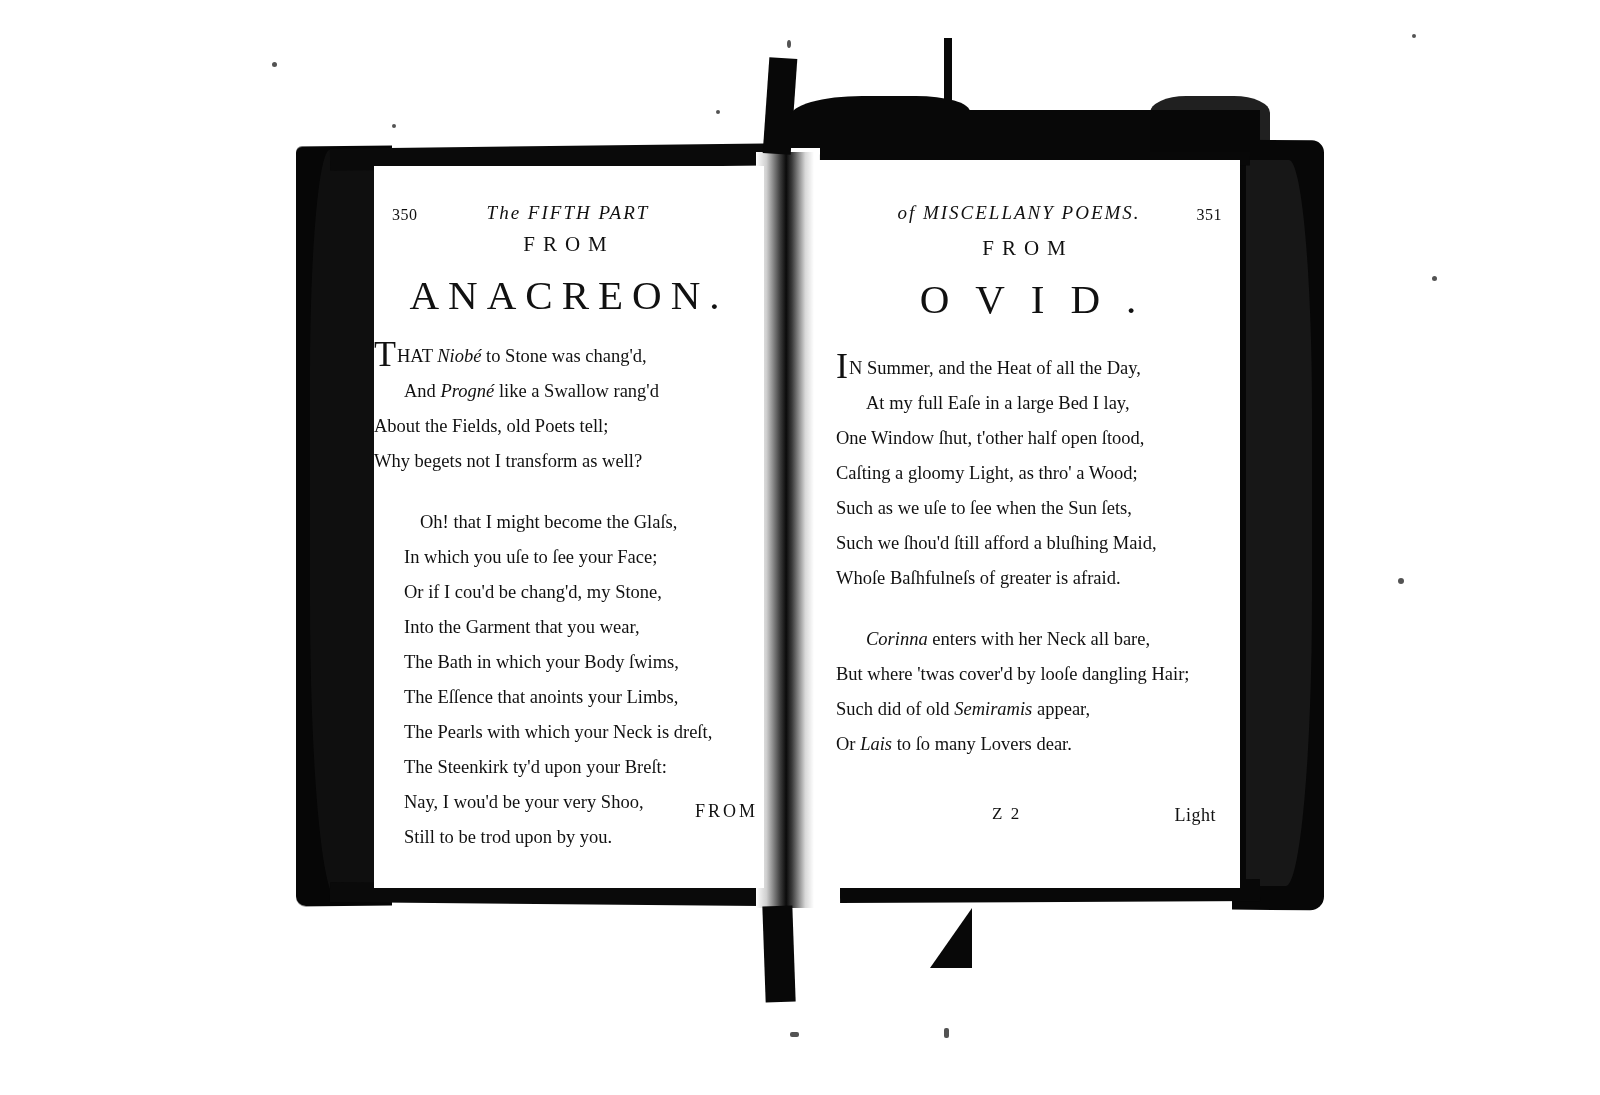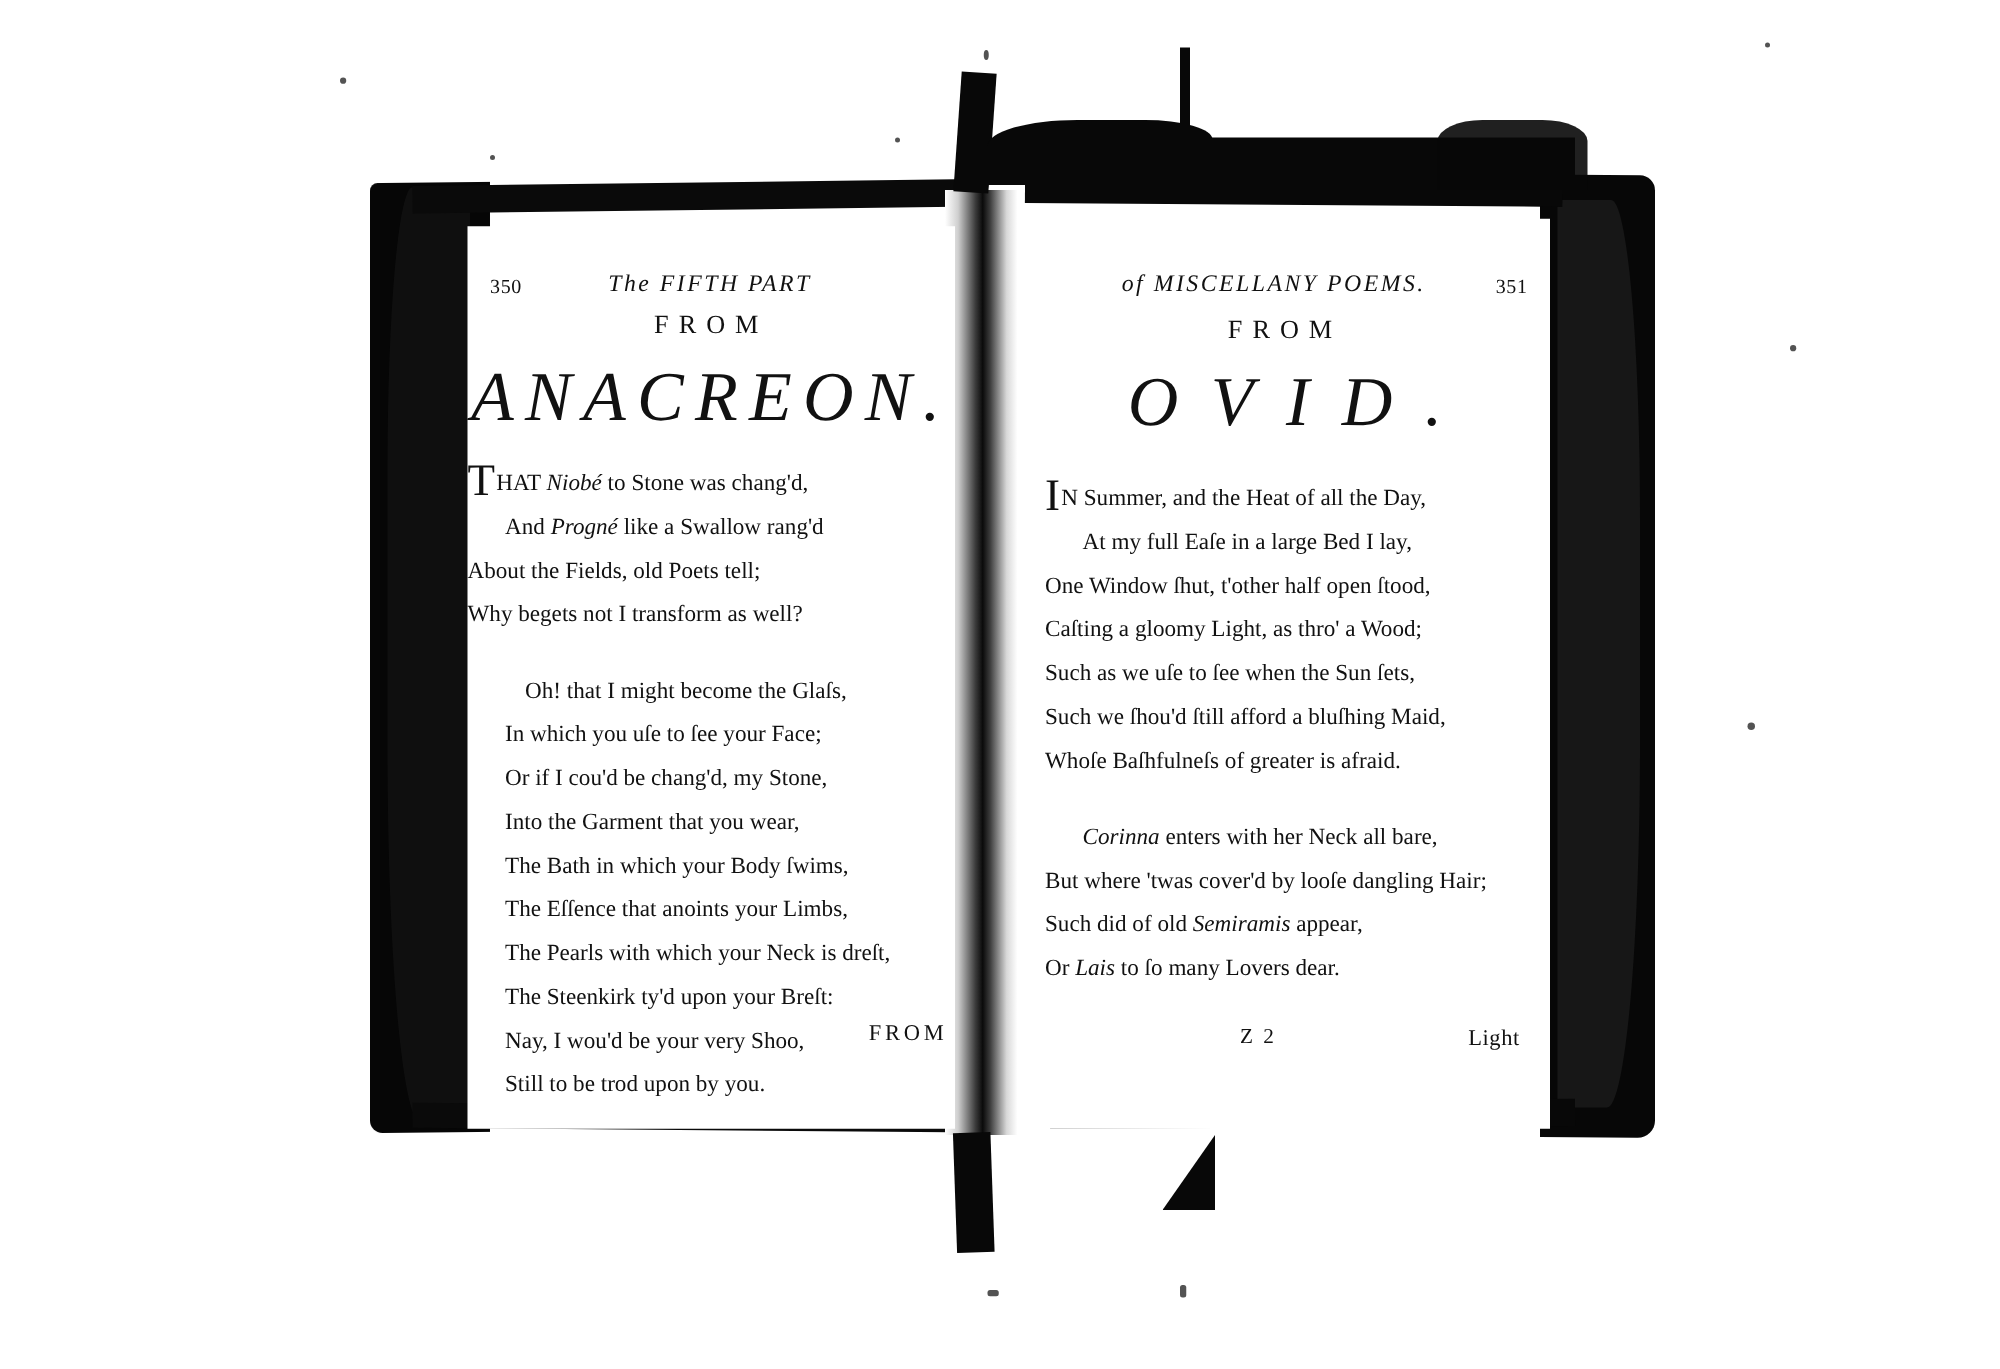--- a/index.html
+++ b/index.html
@@ -91,21 +91,20 @@
   #gutter {
     left: 756px; top: 152px;
     width: 58px; height: 756px;
     background: linear-gradient(90deg, #ffffff 0%, #cfcfcf 18%, #3b3b3b 42%, #0a0a0a 52%, #3b3b3b 62%, #d8d8d8 85%, #ffffff 100%);
   }
 
   
   .page {
     position: absolute;
     background: #ffffff;
-    margin-top: 15px;
   }
   #page-left {
     left: 374px; top: 166px;
     width: 390px; height: 722px;
   }
   #page-right {
     left: 816px; top: 160px;
     width: 424px; height: 728px;
   }
 
@@ -124,22 +123,21 @@
     letter-spacing: .5px;
   }
   .from-line {
     text-align: center;
     letter-spacing: 8px;
     font-size: 21px;
     margin-top: 24px;
   }
   .author {
     text-align: center;
-    font-style: italic;
-    font-size: 56px;
+    font-size: 41px;
     letter-spacing: 9px;
     margin-top: 14px;
     font-family: "Liberation Serif", serif;
   }
   .poem {
     margin-top: 20px;
     font-size: 18.5px;
     line-height: 35px;
   }
   .poem .l {

